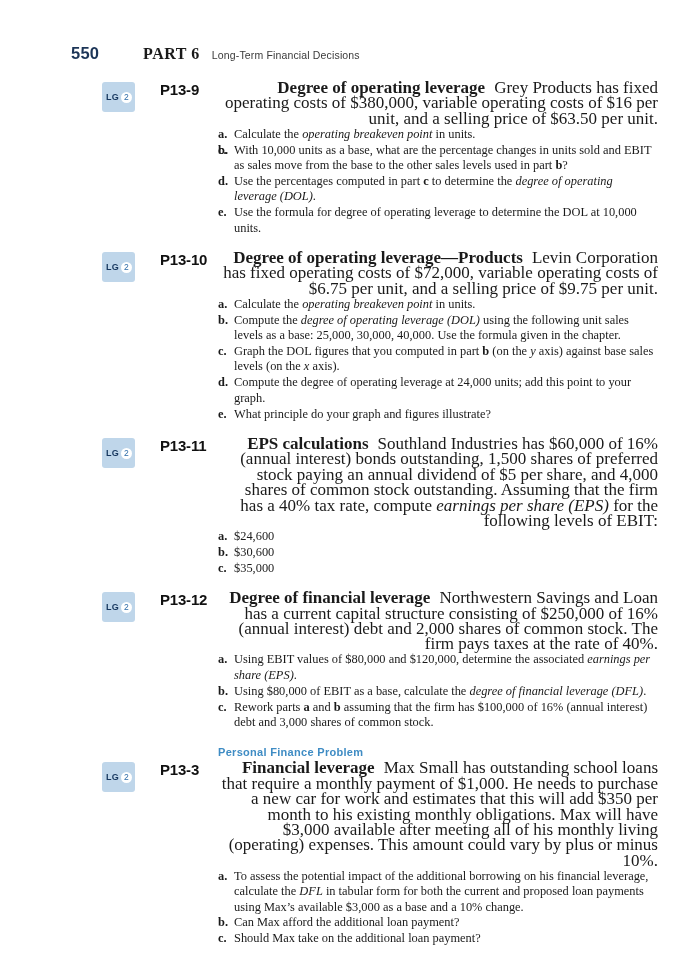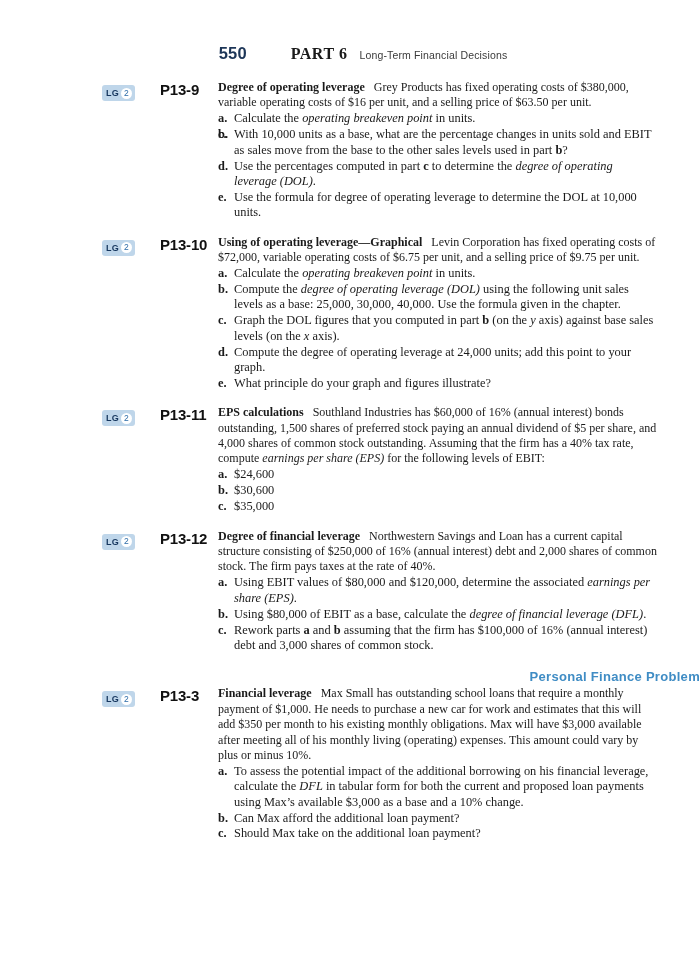--- a/index.html
+++ b/index.html
@@ -24,21 +24,20 @@
   }
 
   
   .running-head {
     position: absolute;
     top: 44px;
     left: 71px;
     right: 45px;
     display: flex;
     align-items: baseline;
-    justify-content: center;
   }
   .folio {
     font-family: "Liberation Sans", sans-serif;
     font-weight: bold;
     font-size: 16.5px;
     color: #1c3557;
     letter-spacing: 0.2px;
     width: 72px;
   }
   .part-label {
@@ -78,21 +77,21 @@
     flex: 0 0 58px;
     padding-left: 102px;
     box-sizing: content-box;
     margin-left: 0;
   }
   .lg-badge {
     display: inline-flex;
     align-items: center;
     background: #bfd6ea;
     border-radius: 3px;
-    height: 16px;
+    height: 30px;
     padding: 0 3px 0 4px;
     position: relative;
     top: 2px;
   }
   .lg-badge .lg-text {
     font-family: "Liberation Sans", sans-serif;
     font-weight: bold;
     font-size: 9px;
     color: #16365e;
     letter-spacing: 0.2px;
@@ -123,23 +122,23 @@
     letter-spacing: -0.2px;
     padding-top: 1px;
   }
 
   .body-cell {
     flex: 1 1 auto;
     padding-right: 42px;
   }
 
   .lead {
-    font-size: 12px;
+    font-size: 17px;
     line-height: 15.4px;
-    text-align: left;
+    text-align: right;
     margin: 0;
   }
   .lead .bold { font-weight: bold; }
   .lead .gap { display: inline-block; width: 9px; }
 
   ol.parts {
     list-style: none;
     margin: 0;
     padding: 0;
   }
@@ -156,25 +155,24 @@
     top: 0;
     font-weight: bold;
     font-size: 12.4px;
   }
   .it { font-style: italic; }
   .bd { font-weight: bold; }
 
   .pf-heading {
     font-family: "Liberation Sans", sans-serif;
     font-weight: bold;
-    font-size: 13px;
+    font-size: 11px;
     color: #3f8cc4;
     letter-spacing: 0.3px;
     margin: 0 0 2px 0;
-    text-align: right;
   }
   .pf-wrap {
     position: relative;
     padding-left: 218px;
     margin-top: 16px;
     margin-bottom: 2px;
   }
 </style>
 </head>
 <body>
@@ -205,21 +203,21 @@
           </ol>
         </div>
       </div>
       <div class="problem">
         <div class="lg-cell"><span class="lg-badge">
             <span class="lg-text">LG</span>
             <span class="lg-num">2</span>
           </span></div>
         <div class="pnum">P13-10</div>
         <div class="body-cell">
-          <p class="lead"><span class="bold">Using of operating leverage—Graphical</span><span class="gap"></span><span>Levin Corporation has fixed operating costs of $72,000, variable operating costs of $6.75 per unit, and a selling price of $9.75 per unit.</span></p>
+          <p class="lead"><span class="bold">Degree of operating leverage—Products</span><span class="gap"></span><span>Levin Corporation has fixed operating costs of $72,000, variable operating costs of $6.75 per unit, and a selling price of $9.75 per unit.</span></p>
           <ol class="parts">
             <li><span class="marker">a.</span><span>Calculate the </span><span class="it">operating breakeven point</span><span> in units.</span></li>
             <li><span class="marker">b.</span><span>Compute the </span><span class="it">degree of operating leverage (DOL)</span><span> using the following unit sales levels as a base: 25,000, 30,000, 40,000. Use the formula given in the chapter.</span></li>
             <li><span class="marker">c.</span><span>Graph the DOL figures that you computed in part </span><span class="bd">b</span><span> (on the </span><span class="it">y</span><span> axis) against base sales levels (on the </span><span class="it">x</span><span> axis).</span></li>
             <li><span class="marker">d.</span><span>Compute the degree of operating leverage at 24,000 units; add this point to your graph.</span></li>
             <li><span class="marker">e.</span><span>What principle do your graph and figures illustrate?</span></li>
           </ol>
         </div>
       </div>
       <div class="problem">

